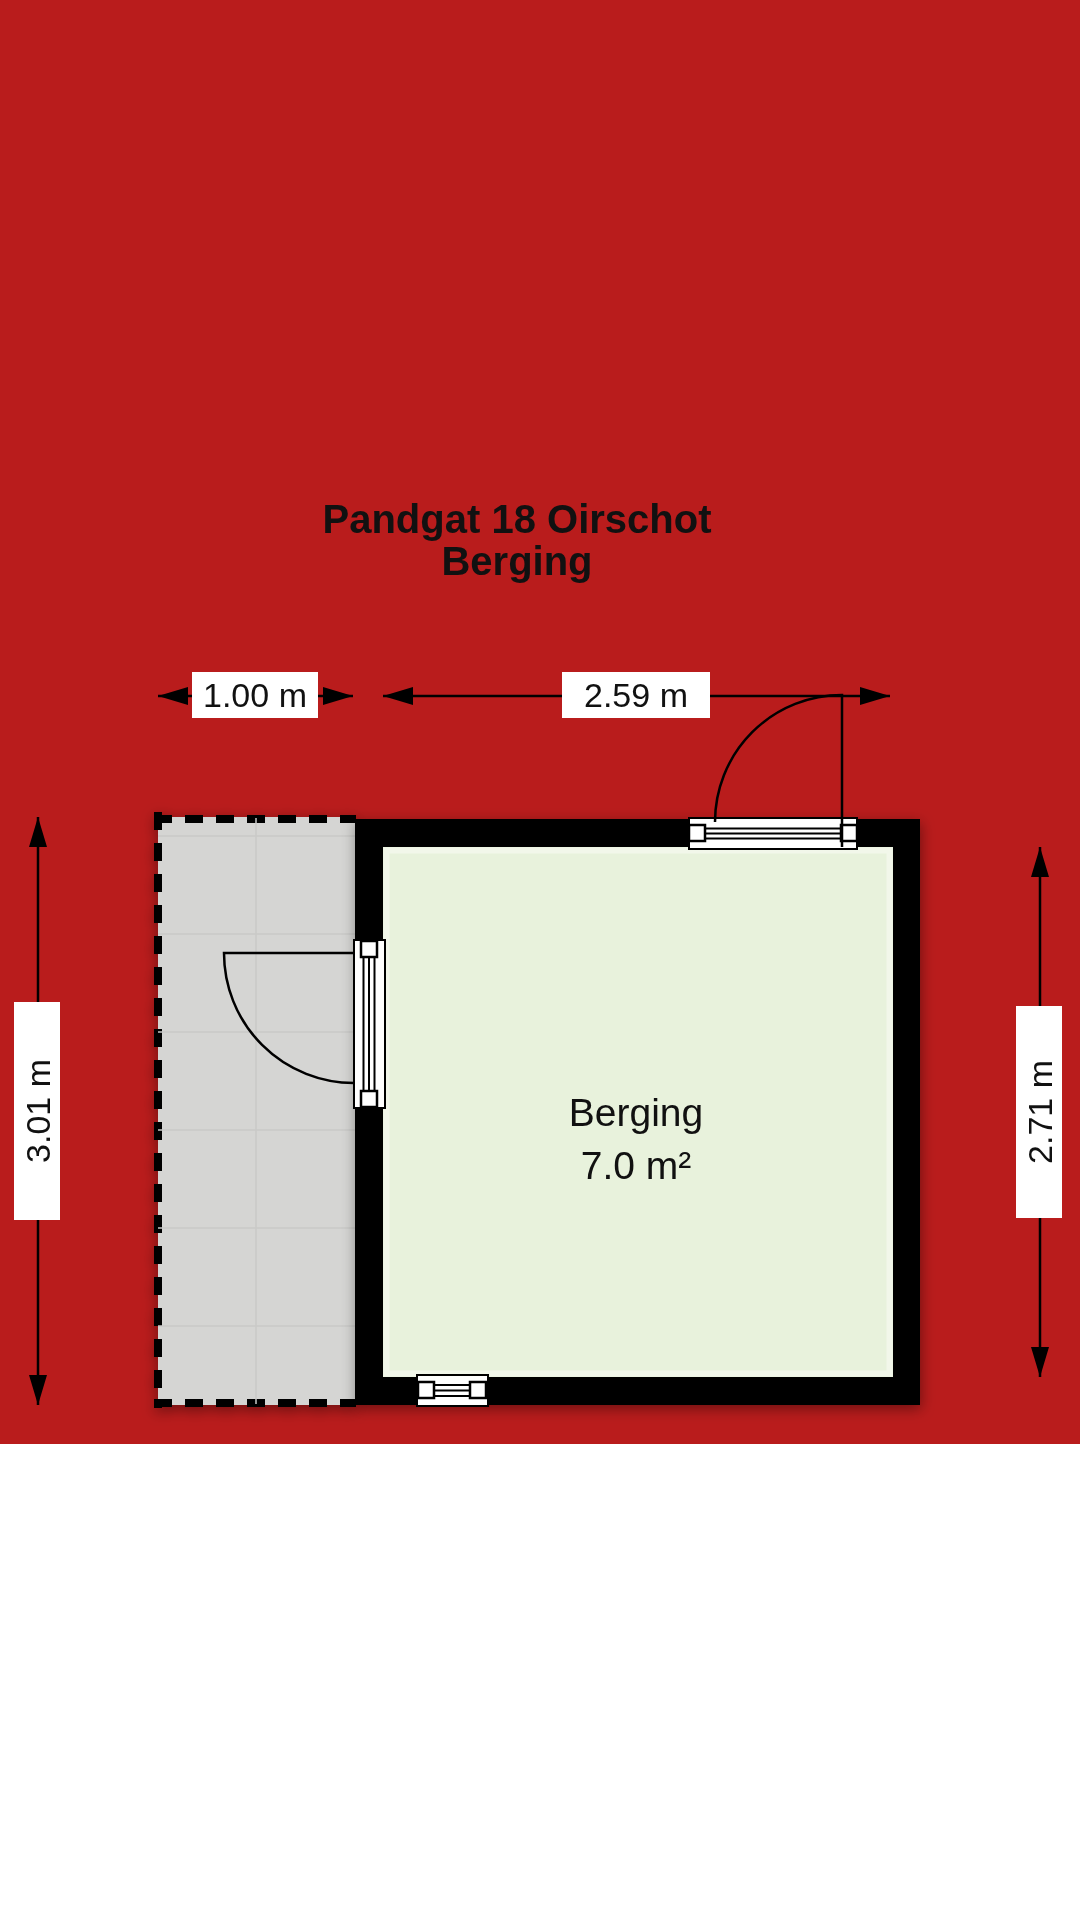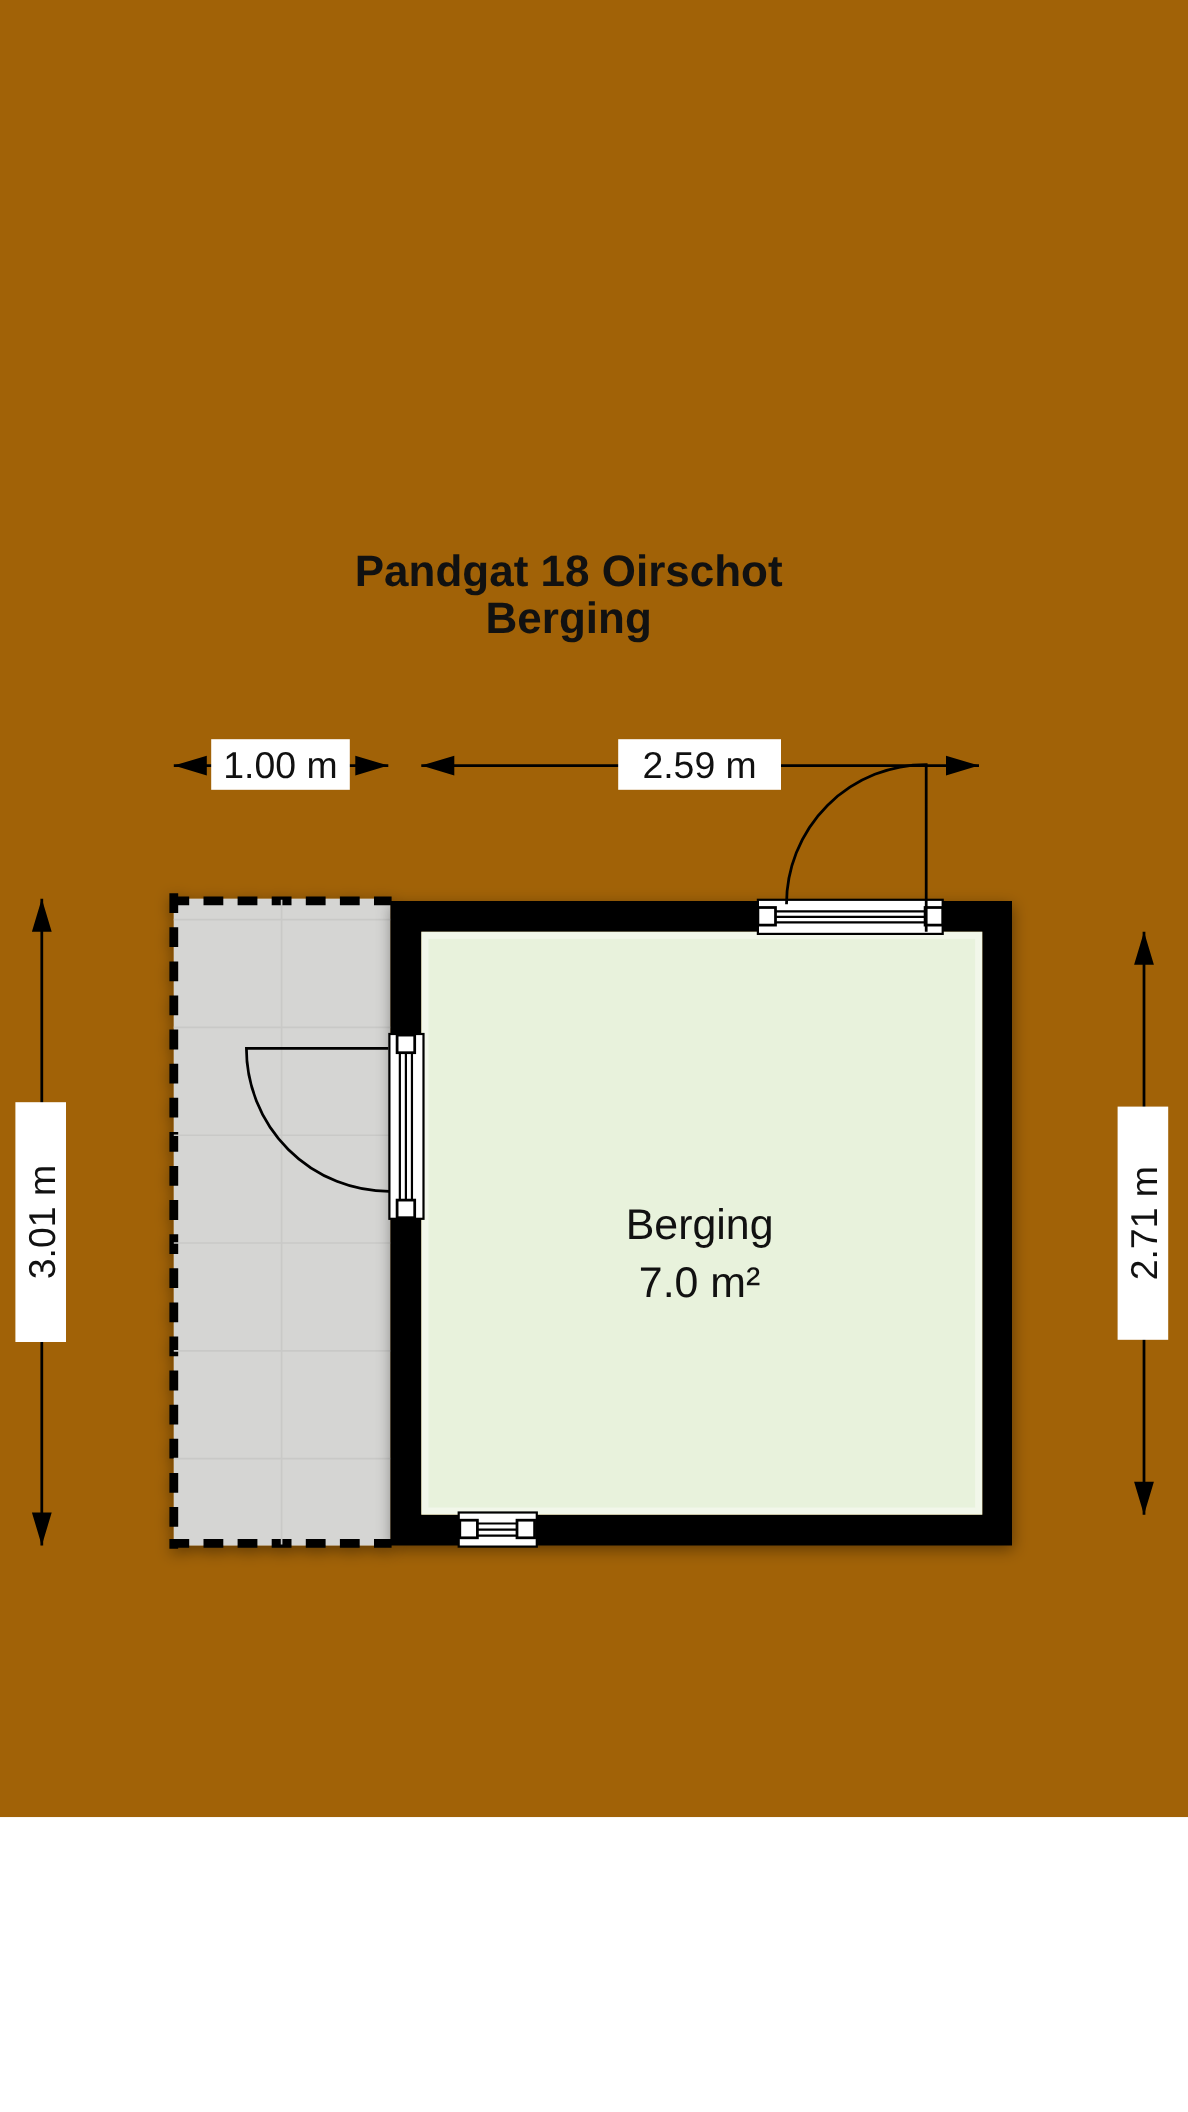--- a/index.html
+++ b/index.html
@@ -1,16 +1,16 @@
 <!DOCTYPE html>
 <html><head>
 <meta charset="utf-8">
 <style>
   html,body{margin:0;padding:0;background:#ffffff;}
-  .page{position:relative;width:1080px;height:1652px;background:#a16207;overflow:hidden;}
+  .page{position:relative;width:1080px;height:1444px;background:#b91c1c;overflow:hidden;}
   svg{display:block;}
   text{font-family:"Liberation Sans",sans-serif;fill:#111111;text-anchor:middle;}
   .t-title{font-size:40px;font-weight:bold;}
   .t-room{font-size:39px;}
   .t-dim{font-size:34px;}
   .band{fill:#ffffff;stroke:#000000;stroke-width:2;}
   .sq{fill:#ffffff;stroke:#000000;stroke-width:2.5;}
   .sym{fill:none;stroke:#000000;stroke-width:2;}
   .swing{fill:none;stroke:#000000;stroke-width:2.5;}
   .dline{fill:none;stroke:#000000;stroke-width:2.5;}

